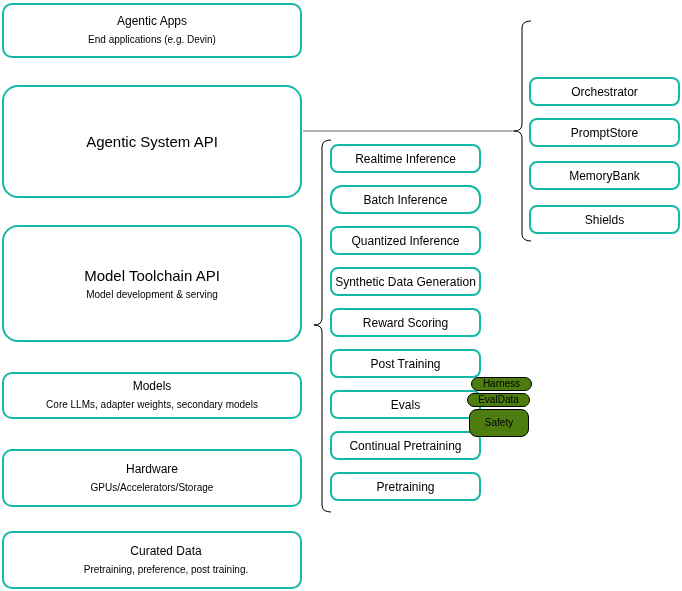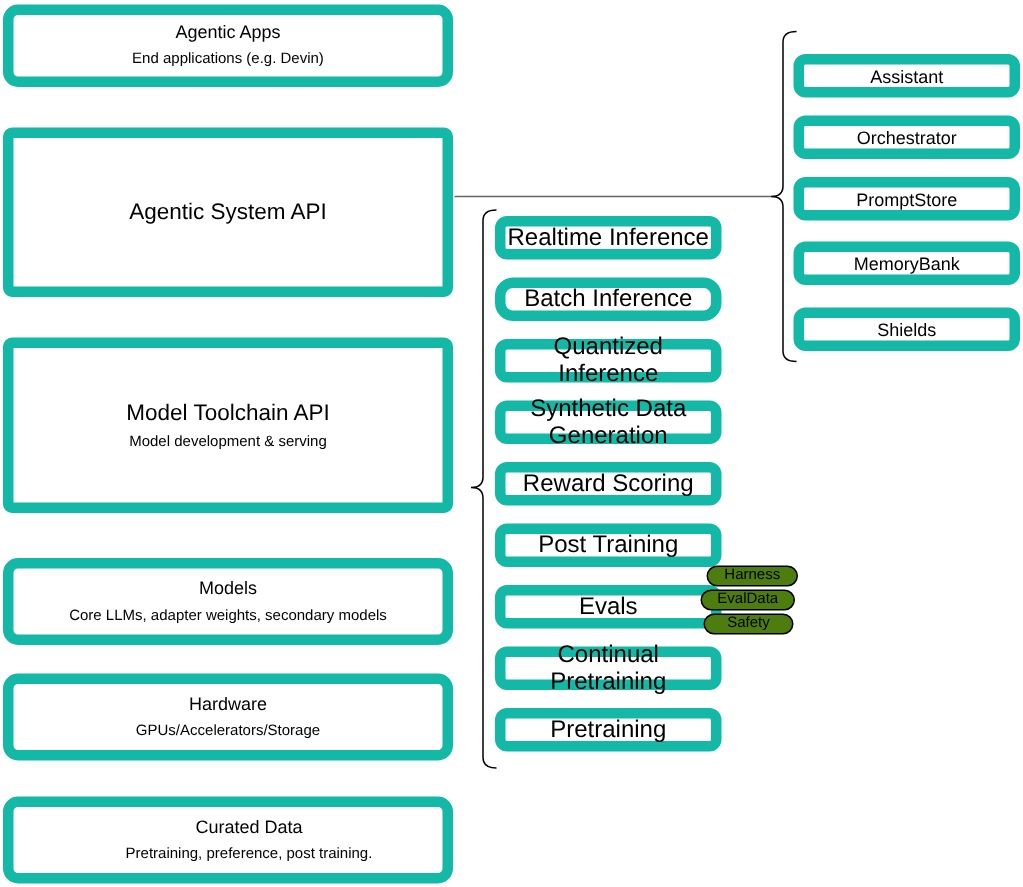--- a/index.html
+++ b/index.html
@@ -2,30 +2,30 @@
 <html><head>
 <meta charset="utf-8">
 <style>
   html,body { margin:0; padding:0; background:#ffffff; }
   .canvas {
     position:relative; width:682px; height:591px; background:#ffffff;
     font-family:"Liberation Sans", sans-serif; color:#000;
     overflow:hidden;
   }
   .box {
-    position:absolute; background:#ffffff; border:7px solid #14b8a6;
+    position:absolute; background:#ffffff; border:2px solid #14b8a6;
     box-sizing:border-box; display:flex; flex-direction:column;
     align-items:center; justify-content:center; text-align:center;
   }
   .leftbox  { left:2px; width:300px; border-radius:10px; }
-  .bigradius{ border-radius:6px; }
+  .bigradius{ border-radius:16px; }
   .title-sm { font-size:12px; line-height:1.15; }
   .title-lg { font-size:15px; line-height:1.15; }
   .subtitle { font-size:10px; line-height:1.15; margin-top:5px; }
-  .midbox   { left:330px; width:151px; height:29px; border-radius:8px; font-size:16px; }
+  .midbox   { left:330px; width:151px; height:29px; border-radius:8px; font-size:12px; }
   .rightbox { left:529px; width:151px; height:29px; border-radius:8px; font-size:12px; }
   .pill {
     position:absolute; background:#4d7c0f; border:1px solid #000000;
     box-sizing:border-box; border-radius:8px; font-size:10px; line-height:1;
     display:flex; align-items:center; justify-content:center; z-index:5;
   }
   svg.overlay { position:absolute; left:0; top:0; pointer-events:none; z-index:1; }
   .box { z-index:2; }
 </style>
 </head>
@@ -46,42 +46,42 @@
 
   <div class="box leftbox bigradius" style="top:85px;height:113px;">
     <div class="title-lg">Agentic System API</div>
   </div>
 
   <div class="box leftbox bigradius" style="top:225px;height:117px;">
     <div class="title-lg">Model Toolchain API</div>
     <div class="subtitle">Model development &amp; serving</div>
   </div>
 
-  <div class="box leftbox" style="top:372px;height:58px;">
+  <div class="box leftbox" style="top:372px;height:47px;">
     <div class="title-sm">Models</div>
     <div class="subtitle">Core LLMs, adapter weights, secondary models</div>
   </div>
 
   <div class="box leftbox" style="top:449px;height:58px;">
     <div class="title-sm">Hardware</div>
     <div class="subtitle">GPUs/Accelerators/Storage</div>
   </div>
 
   <div class="box leftbox" style="top:531px;height:58px;padding-left:28px;">
     <div class="title-sm">Curated Data</div>
     <div class="subtitle">Pretraining, preference, post training.</div>
   </div>
 
   <div class="box midbox" style="top:144px;">
     <span>Realtime Inference</span>
   </div>
   <div class="box midbox" style="top:185px;border-radius:12px;">
     <span>Batch Inference</span>
   </div>
-  <div class="box midbox" style="top:226px;align-items:flex-end;">
+  <div class="box midbox" style="top:226px;">
     <span>Quantized Inference</span>
   </div>
   <div class="box midbox" style="top:267px;">
     <span>Synthetic Data Generation</span>
   </div>
   <div class="box midbox" style="top:308px;">
     <span>Reward Scoring</span>
   </div>
   <div class="box midbox" style="top:349px;">
     <span>Post Training</span>
@@ -95,27 +95,24 @@
   <div class="box midbox" style="top:472px;">
     <span>Pretraining</span>
   </div>
 
   <div class="pill" style="left:471px;top:377px;width:61px;height:14px;">
     <span>Harness</span>
   </div>
   <div class="pill" style="left:467px;top:393px;width:63px;height:14px;">
     <span>EvalData</span>
   </div>
-  <div class="pill" style="left:469px;top:409px;width:60px;height:14px;">
+  <div class="pill" style="left:469px;top:409px;width:60px;height:28px;">
     <span>Safety</span>
   </div>
 
-  <div class="box rightbox" style="top:36px;">
-    <span>Assistant</span>
-  </div>
   <div class="box rightbox" style="top:77px;">
     <span>Orchestrator</span>
   </div>
   <div class="box rightbox" style="top:118px;">
     <span>PromptStore</span>
   </div>
   <div class="box rightbox" style="top:161px;">
     <span>MemoryBank</span>
   </div>
   <div class="box rightbox" style="top:205px;">

